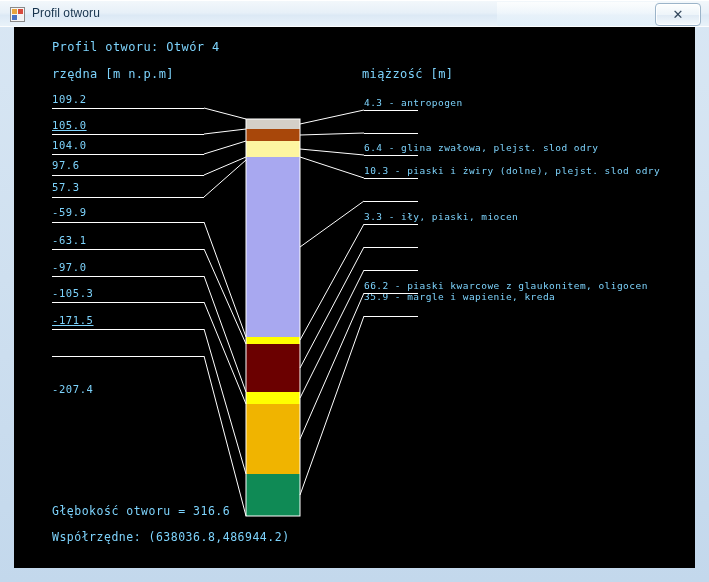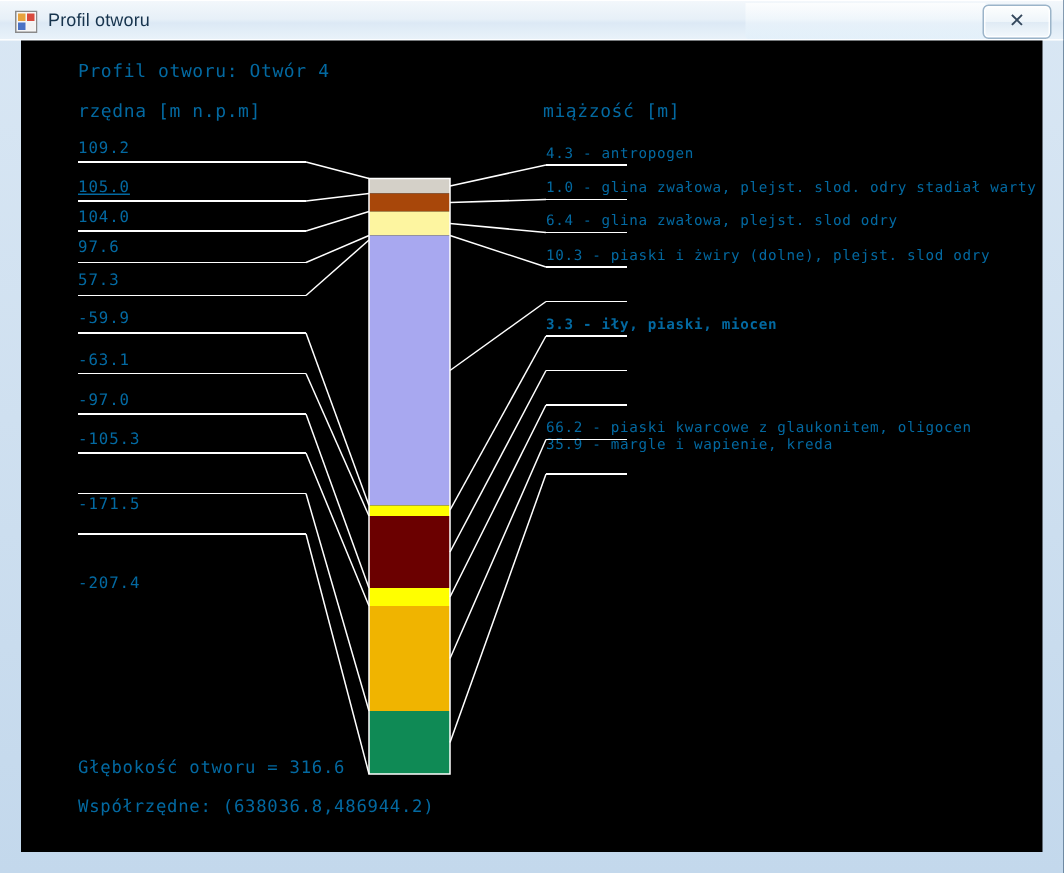--- a/index.html
+++ b/index.html
@@ -55,21 +55,21 @@
   
   .canvas{
     position:absolute;left:14px;top:27px;
     width:681px;height:541px;
     background:#000000;
     overflow:hidden;
   }
   .canvas svg{position:absolute;left:0;top:0;}
   .txt{
     position:absolute;
-    color:#0369a1;
+    color:#7dd3fc;
     font-family:"DejaVu Sans Mono","Liberation Mono",monospace;
     font-size:11px;
     line-height:11px;
     white-space:pre;
   }
   .txt.hdr{font-size:12px;letter-spacing:.4px;}
   .txt.elev{font-size:10.5px;letter-spacing:.6px;}
   .txt.desc{font-size:9.5px;letter-spacing:.45px;}
   .txt.foot{font-size:11.5px;letter-spacing:.5px;}
 </style>
@@ -103,28 +103,27 @@
 
     <div class="txt elev" style="left:38px;top:67px;">109.2</div>
     <div class="txt elev" style="left:38px;top:93px;text-decoration:underline;">105.0</div>
     <div class="txt elev" style="left:38px;top:113px;">104.0</div>
     <div class="txt elev" style="left:38px;top:133px;">97.6</div>
     <div class="txt elev" style="left:38px;top:155px;">57.3</div>
     <div class="txt elev" style="left:38px;top:180px;">-59.9</div>
     <div class="txt elev" style="left:38px;top:208px;">-63.1</div>
     <div class="txt elev" style="left:38px;top:235px;">-97.0</div>
     <div class="txt elev" style="left:38px;top:261px;">-105.3</div>
-    <div class="txt elev" style="left:38px;top:304px;">-171.5</div>
+    <div class="txt elev" style="left:38px;top:288px;text-decoration:underline;">-171.5</div>
     <div class="txt elev" style="left:38px;top:315px;margin-top:42px;">-207.4</div>
 
     <div class="txt desc" style="left:350px;top:70px;">4.3 - antropogen</div>
-    <div class="txt desc" style="left:350px;top:93px;">1.0 - glina zwałowa, plejst. slod. odry stadiał warty</div>
     <div class="txt desc" style="left:350px;top:115px;">6.4 - glina zwałowa, plejst. slod odry</div>
     <div class="txt desc" style="left:350px;top:138px;">10.3 - piaski i żwiry (dolne), plejst. slod odry</div>
-    <div class="txt desc" style="left:350px;top:184px;font-weight:bold;">3.3 - iły, piaski, miocen</div>
+    <div class="txt desc" style="left:350px;top:184px;">3.3 - iły, piaski, miocen</div>
     <div class="txt desc" style="left:350px;top:253px;">66.2 - piaski kwarcowe z glaukonitem, oligocen</div>
     <div class="txt desc" style="left:350px;top:264px;">35.9 - margle i wapienie, kreda</div>
 
     <div class="txt foot" style="left:38px;top:479px;">Głębokość otworu = 316.6</div>
     <div class="txt foot" style="left:38px;top:505px;">Współrzędne: (638036.8,486944.2)</div>
 
     <svg width="681" height="541">
       <g>
         <rect x="232" y="92" width="54" height="10" fill="#d4d0c8"></rect>
         <rect x="232" y="102" width="54" height="12" fill="#a8470a"></rect>

